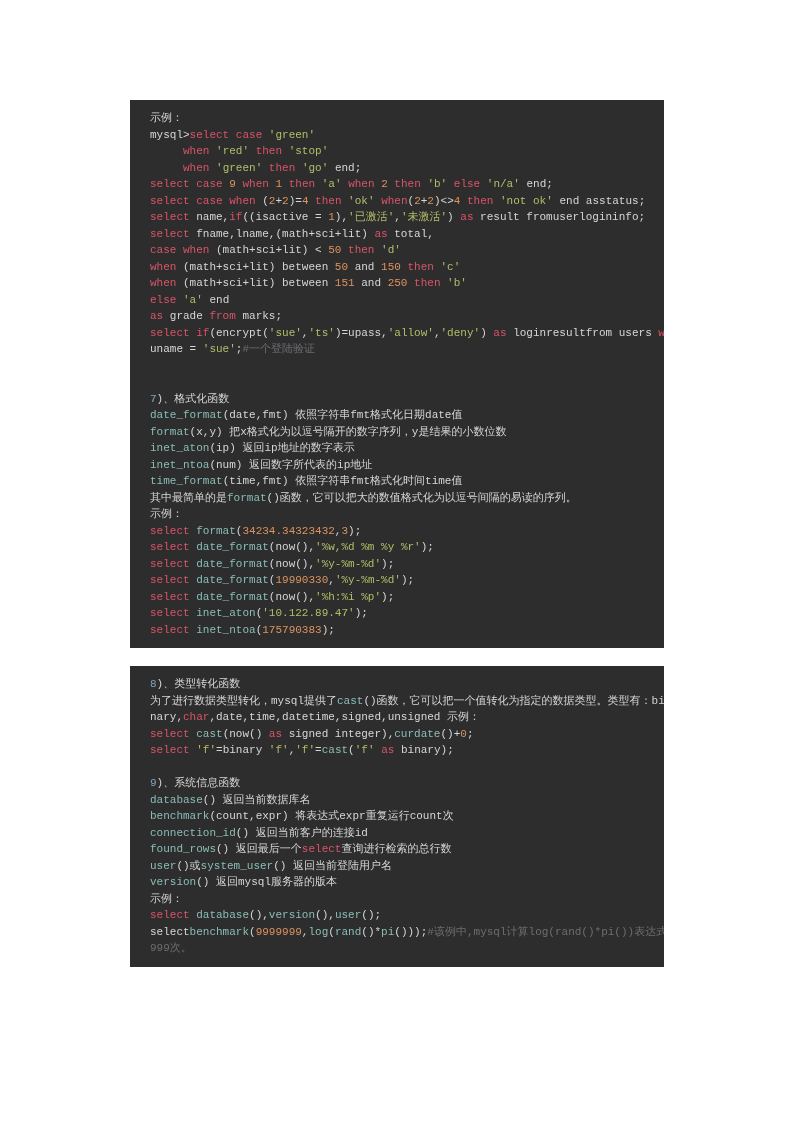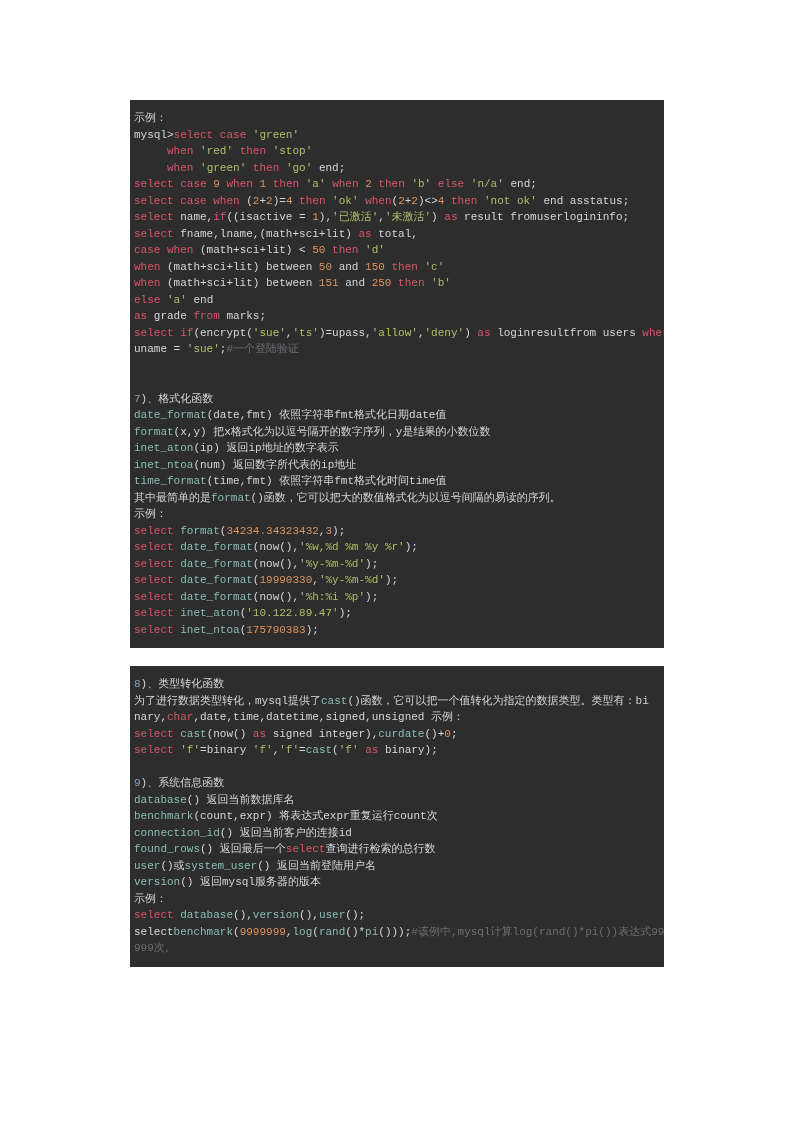--- a/index.html
+++ b/index.html
@@ -1,17 +1,17 @@
 <!DOCTYPE html>
 <html><head>
 <meta charset="utf-8">
 <style>
   body{margin:0;background:#fff;font-family:Consolas,Monaco,"Courier New",monospace;font-size:11px;line-height:1.5}
   .page{width:794px;min-height:1123px;margin:0 auto;padding:100px 130px 0 130px;box-sizing:border-box}
-  .block{background:#2d2d2d;color:#ccc;padding:10px 4px;margin-bottom:18px;white-space:pre;overflow:hidden}
+  .block{background:#2d2d2d;color:#ccc;padding:10px 20px;margin-bottom:18px;white-space:pre;overflow:hidden}
   .t-w{color:#d6d6d6}
   .t-k{color:#d95468}
   .t-s{color:#b5bd68}
   .t-n{color:#de935f}
   .t-f{color:#8abeb7}
   .t-b{color:#81a2be}
   .t-c{color:#6b6e72}
 </style>
 </head>
 <body>

